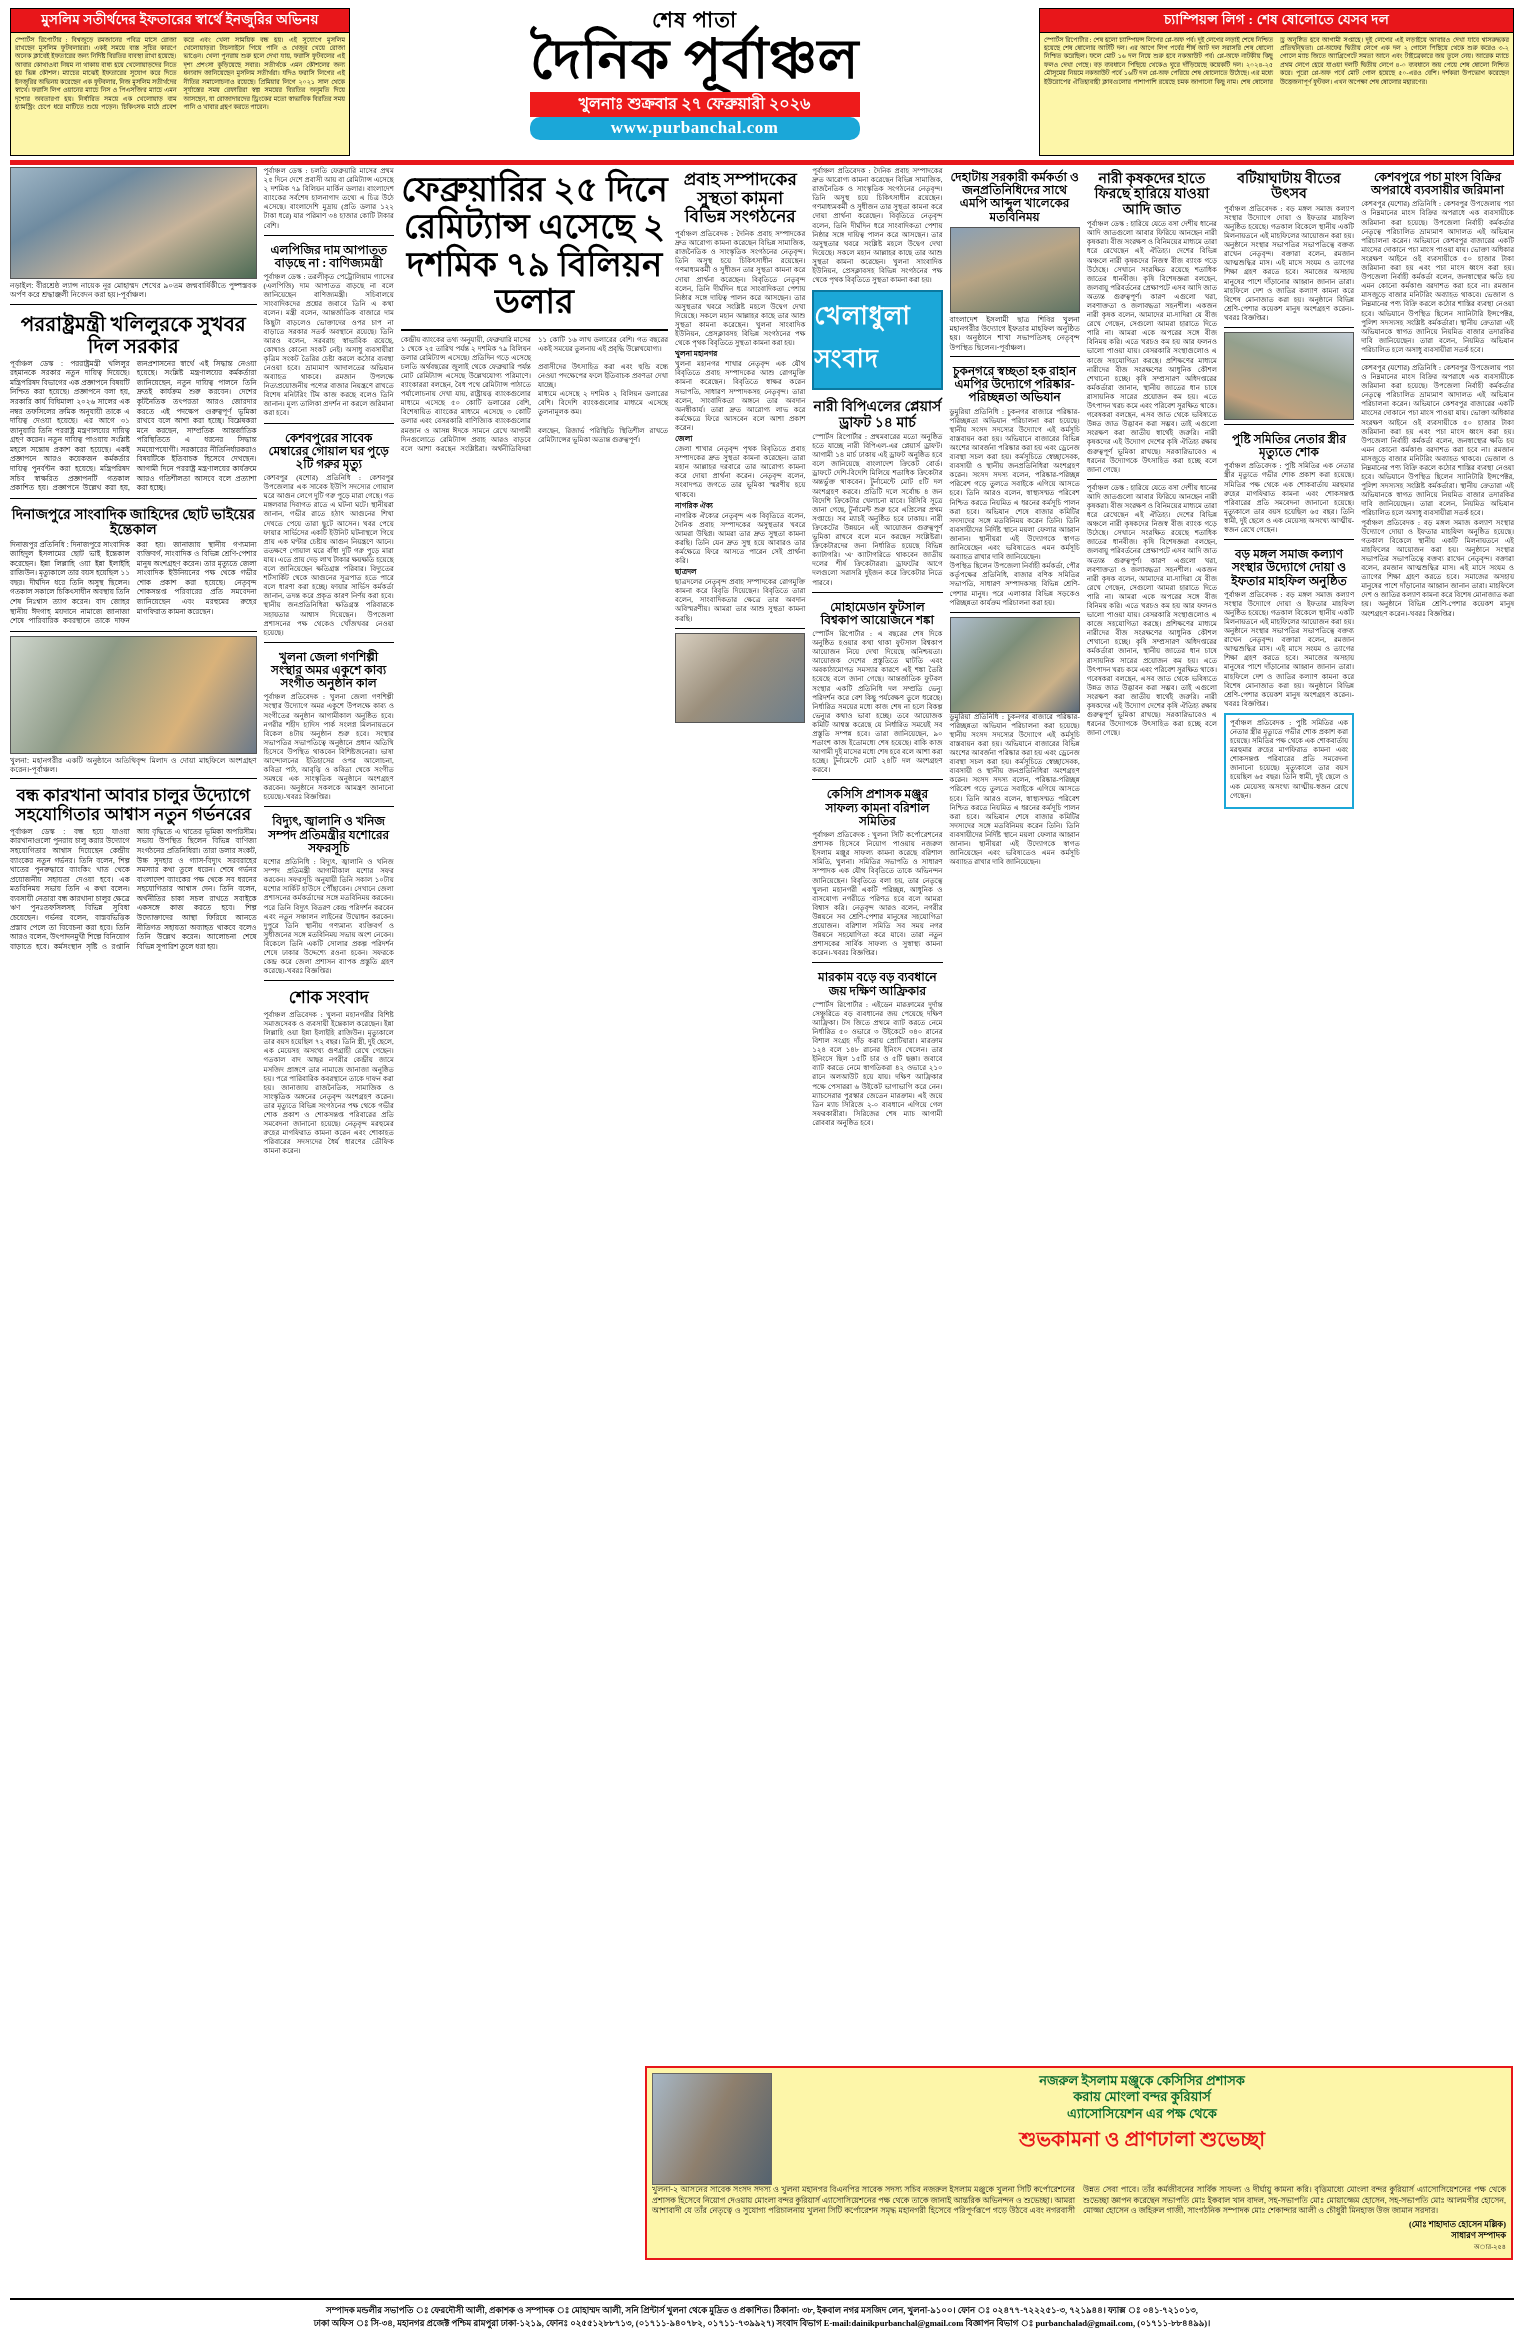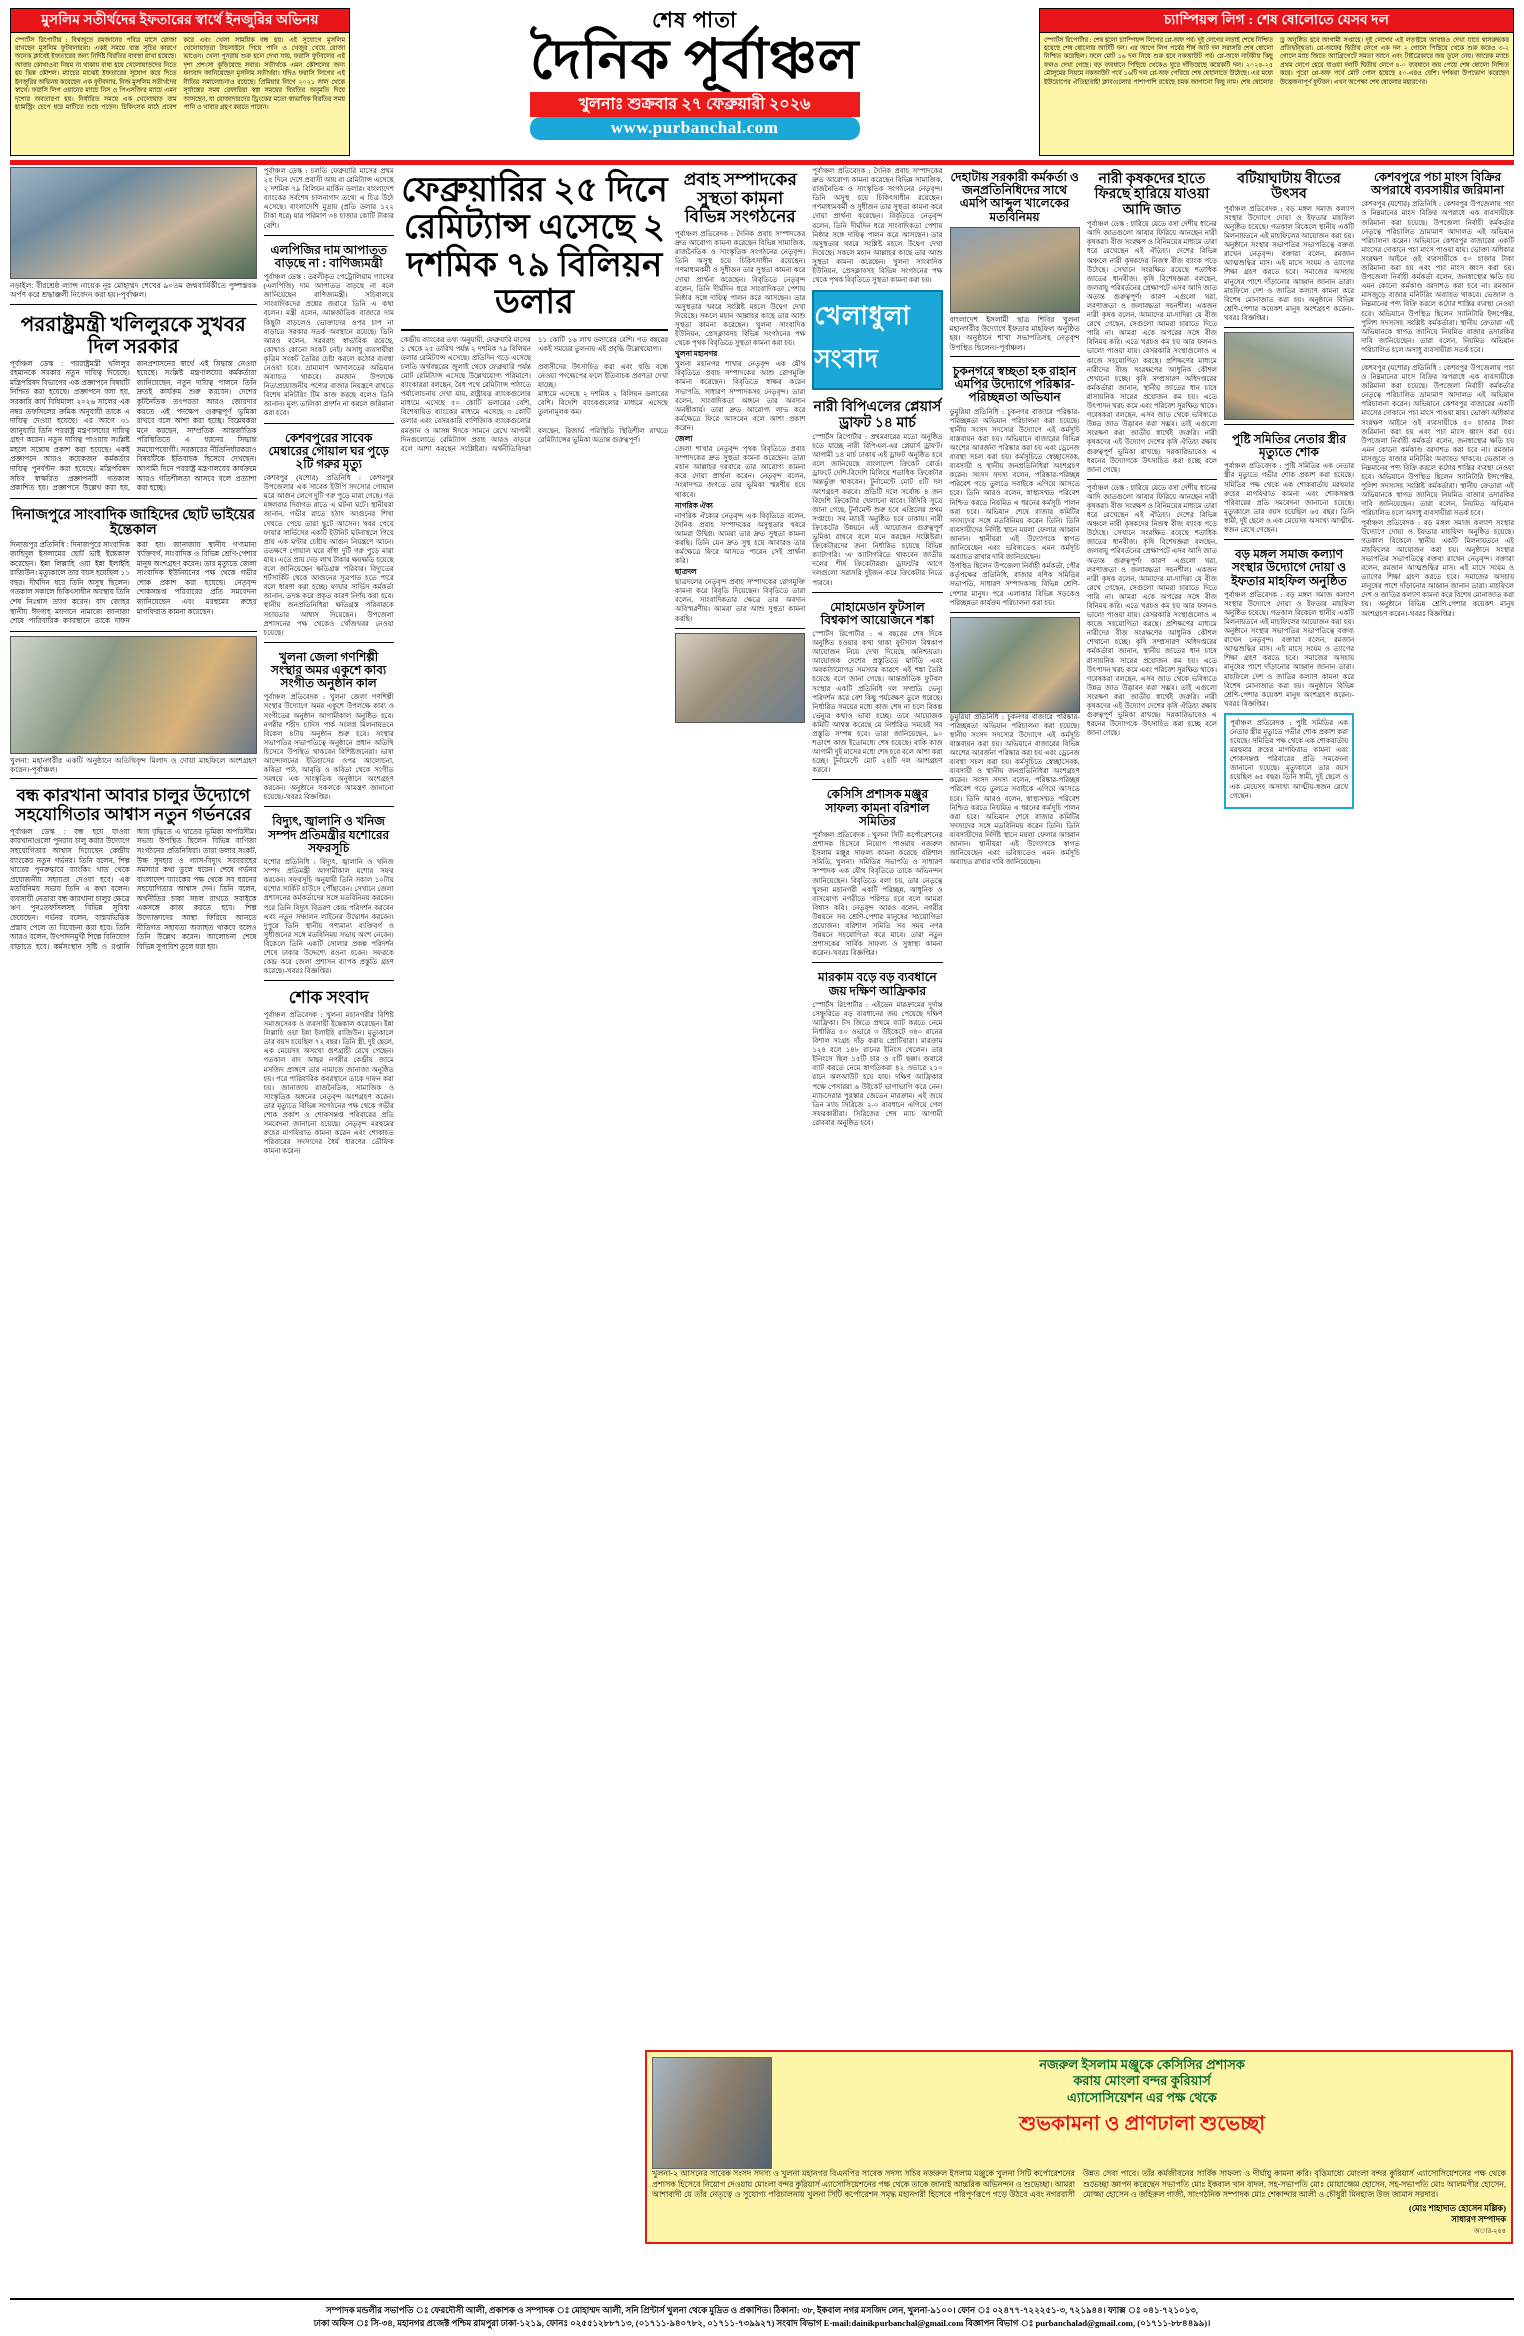--- a/index.html
+++ b/index.html
@@ -395,21 +395,21 @@
     <div class="col c10">
       <div class="hl hl-xs">কেশবপুরে পচা মাংস বিক্রির অপরাধে ব্যবসায়ীর জরিমানা</div>
       <div class="body t7">কেশবপুর (যশোর) প্রতিনিধি : কেশবপুর উপজেলায় পচা ও নিম্নমানের মাংস বিক্রির অপরাধে এক ব্যবসায়ীকে জরিমানা করা হয়েছে। উপজেলা নির্বাহী কর্মকর্তার নেতৃত্বে পরিচালিত ভ্রাম্যমাণ আদালত এই অভিযান পরিচালনা করেন। অভিযানে কেশবপুর বাজারের একটি মাংসের দোকানে পচা মাংস পাওয়া যায়। ভোক্তা অধিকার সংরক্ষণ আইনে ওই ব্যবসায়ীকে ৫০ হাজার টাকা জরিমানা করা হয় এবং পচা মাংস ধ্বংস করা হয়। উপজেলা নির্বাহী কর্মকর্তা বলেন, জনস্বাস্থ্যের ক্ষতি হয় এমন কোনো কর্মকাণ্ড বরদাশত করা হবে না। রমজান মাসজুড়ে বাজার মনিটরিং অব্যাহত থাকবে। ভেজাল ও নিম্নমানের পণ্য বিক্রি করলে কঠোর শাস্তির ব্যবস্থা নেওয়া হবে। অভিযানে উপস্থিত ছিলেন স্যানিটারি ইন্সপেক্টর, পুলিশ সদস্যসহ সংশ্লিষ্ট কর্মকর্তারা। স্থানীয় ক্রেতারা এই অভিযানকে স্বাগত জানিয়ে নিয়মিত বাজার তদারকির দাবি জানিয়েছেন। তারা বলেন, নিয়মিত অভিযান পরিচালিত হলে অসাধু ব্যবসায়ীরা সতর্ক হবে।</div>
       <div class="rule"></div>
       <div class="body t7">কেশবপুর (যশোর) প্রতিনিধি : কেশবপুর উপজেলায় পচা ও নিম্নমানের মাংস বিক্রির অপরাধে এক ব্যবসায়ীকে জরিমানা করা হয়েছে। উপজেলা নির্বাহী কর্মকর্তার নেতৃত্বে পরিচালিত ভ্রাম্যমাণ আদালত এই অভিযান পরিচালনা করেন। অভিযানে কেশবপুর বাজারের একটি মাংসের দোকানে পচা মাংস পাওয়া যায়। ভোক্তা অধিকার সংরক্ষণ আইনে ওই ব্যবসায়ীকে ৫০ হাজার টাকা জরিমানা করা হয় এবং পচা মাংস ধ্বংস করা হয়। উপজেলা নির্বাহী কর্মকর্তা বলেন, জনস্বাস্থ্যের ক্ষতি হয় এমন কোনো কর্মকাণ্ড বরদাশত করা হবে না। রমজান মাসজুড়ে বাজার মনিটরিং অব্যাহত থাকবে। ভেজাল ও নিম্নমানের পণ্য বিক্রি করলে কঠোর শাস্তির ব্যবস্থা নেওয়া হবে। অভিযানে উপস্থিত ছিলেন স্যানিটারি ইন্সপেক্টর, পুলিশ সদস্যসহ সংশ্লিষ্ট কর্মকর্তারা। স্থানীয় ক্রেতারা এই অভিযানকে স্বাগত জানিয়ে নিয়মিত বাজার তদারকির দাবি জানিয়েছেন। তারা বলেন, নিয়মিত অভিযান পরিচালিত হলে অসাধু ব্যবসায়ীরা সতর্ক হবে।</div>
       <div class="body t7">পূর্বাঞ্চল প্রতিবেদক : বড় মঙ্গল সমাজ কল্যাণ সংস্থার উদ্যোগে দোয়া ও ইফতার মাহফিল অনুষ্ঠিত হয়েছে। গতকাল বিকেলে স্থানীয় একটি মিলনায়তনে এই মাহফিলের আয়োজন করা হয়। অনুষ্ঠানে সংস্থার সভাপতির সভাপতিত্বে বক্তব্য রাখেন নেতৃবৃন্দ। বক্তারা বলেন, রমজান আত্মশুদ্ধির মাস। এই মাসে সংযম ও ত্যাগের শিক্ষা গ্রহণ করতে হবে। সমাজের অসহায় মানুষের পাশে দাঁড়ানোর আহ্বান জানান তারা। মাহফিলে দেশ ও জাতির কল্যাণ কামনা করে বিশেষ মোনাজাত করা হয়। অনুষ্ঠানে বিভিন্ন শ্রেণি-পেশার কয়েকশ মানুষ অংশগ্রহণ করেন।-খবরঃ বিজ্ঞপ্তির।</div>
     </div>
 
   </div>
 
-  <div class="adbox" style="position:absolute; left:645px; bottom:92px; width:868px;">
+  <div class="adbox" style="position:absolute; left:645px; bottom:76px; width:868px;">
     <div class="ad-top">
       <div class="ad-portrait ph-g"></div>
       <div class="ad-text">
         <div>নজরুল ইসলাম মঞ্জুকে কেসিসির প্রশাসক</div>
         <div>করায় মোংলা বন্দর কুরিয়ার্স</div>
         <div>এ্যাসোসিয়েশন এর পক্ষ থেকে</div>
         <div class="ad-greet">শুভকামনা ও প্রাণঢালা শুভেচ্ছা</div>
       </div>
     </div>
     <div class="ad-body">খুলনা-২ আসনের সাবেক সংসদ সদস্য ও খুলনা মহানগর বিএনপির সাবেক সদস্য সচিব নজরুল ইসলাম মঞ্জুকে খুলনা সিটি কর্পোরেশনের প্রশাসক হিসেবে নিয়োগ দেওয়ায় মোংলা বন্দর কুরিয়ার্স এ্যাসোসিয়েশনের পক্ষ থেকে তাকে জানাই আন্তরিক অভিনন্দন ও শুভেচ্ছা। আমরা আশাবাদী যে তাঁর নেতৃত্বে ও সুযোগ্য পরিচালনায় খুলনা সিটি কর্পোরেশন সমৃদ্ধ মহানগরী হিসেবে পরিপূর্ণরূপে গড়ে উঠবে এবং নগরবাসী উন্নত সেবা পাবে। তাঁর কর্মজীবনের সার্বিক সাফল্য ও দীর্ঘায়ু কামনা করি। বৃত্তিমাধ্যে মোংলা বন্দর কুরিয়ার্স এ্যাসোসিয়েশনের পক্ষ থেকে শুভেচ্ছা জ্ঞাপন করেছেন সভাপতি মোঃ ইকবাল খান বাদল, সহ-সভাপতি মোঃ মোয়াজ্জেম হোসেন, সহ-সভাপতি মোঃ আলমগীর হোসেন, মোজ্জা হোসেন ও জহিরুল গাজী, সাংগঠনিক সম্পাদক মোঃ শেকান্দার আলী ও চৌধুরী মিনহাজ উজ জামান সরদার।</div>

